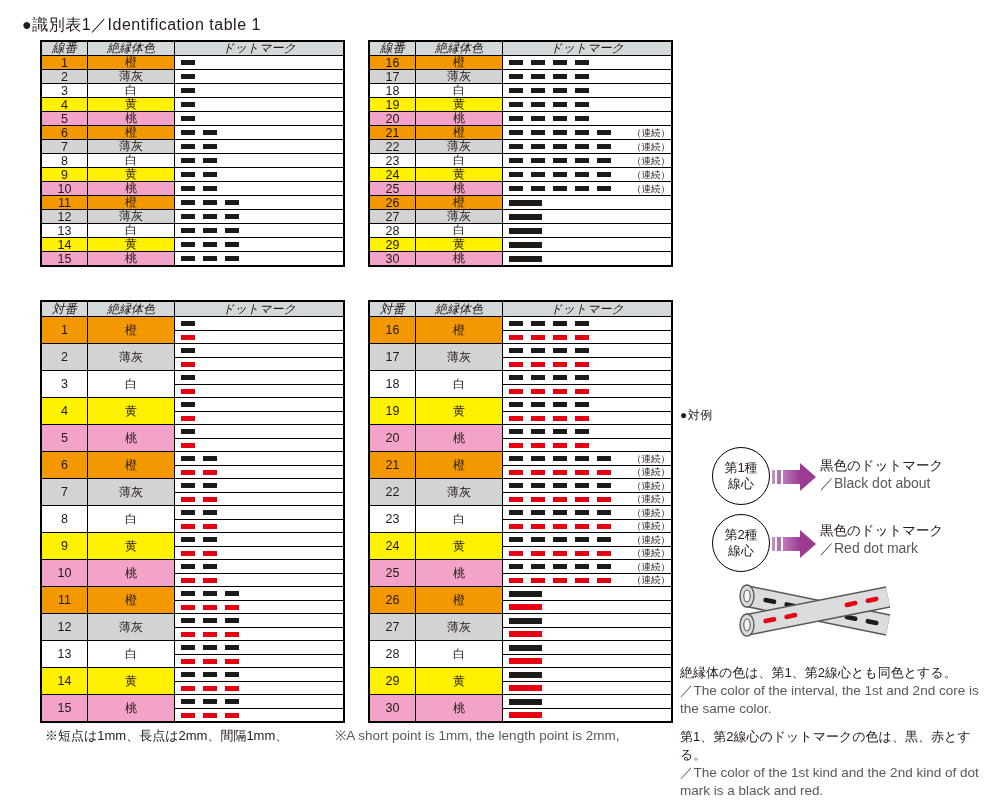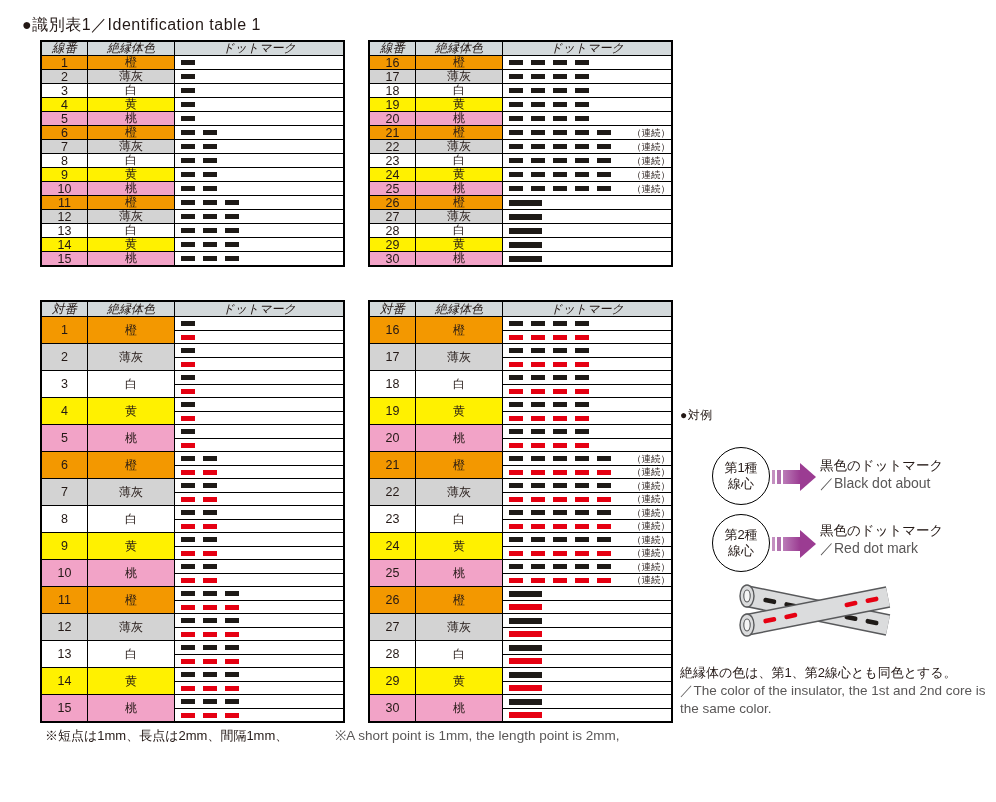--- a/index.html
+++ b/index.html
@@ -931,21 +931,25 @@
     </g>
 
     <ellipse cx="11" cy="21" rx="7" ry="11" fill="#DBDCDD" stroke="#58595B" stroke-width="1.4"></ellipse>
     <ellipse cx="11" cy="21" rx="3.2" ry="6" fill="#F5F5F5" stroke="#58595B" stroke-width="1.1"></ellipse>
     <ellipse cx="11" cy="50" rx="7" ry="11" fill="#DBDCDD" stroke="#58595B" stroke-width="1.4"></ellipse>
     <ellipse cx="11" cy="50" rx="3.2" ry="6" fill="#F5F5F5" stroke="#58595B" stroke-width="1.1"></ellipse>
   </svg>
 
   <div class="para" style="left:680px; top:664px;">
     <div>絶縁体の色は、第1、第2線心とも同色とする。</div>
-    <div class="en">／The color of the insulator, the 1st and 2nd core is the same color.</div>
+    <div class="en">／The color of the interval, the 1st and 2nd core is the same color.</div>
+  </div>
+  <div class="para" style="left:680px; top:728px;">
+    <div>第1、第2線心のドットマークの色は、黒、赤とする。</div>
+    <div class="en">／The color of the 1st kind and the 2nd kind of dot mark is a black and red.</div>
   </div>
 
   <div class="note" style="left:45px; top:727px;">
     <div>※短点は1mm、長点は2mm、間隔1mm、</div>
   </div>
   <div class="note en" style="left:335px; top:727px;">
     <div>※A short point is 1mm, the length point is 2mm,</div>
   </div>
 
 </div>

